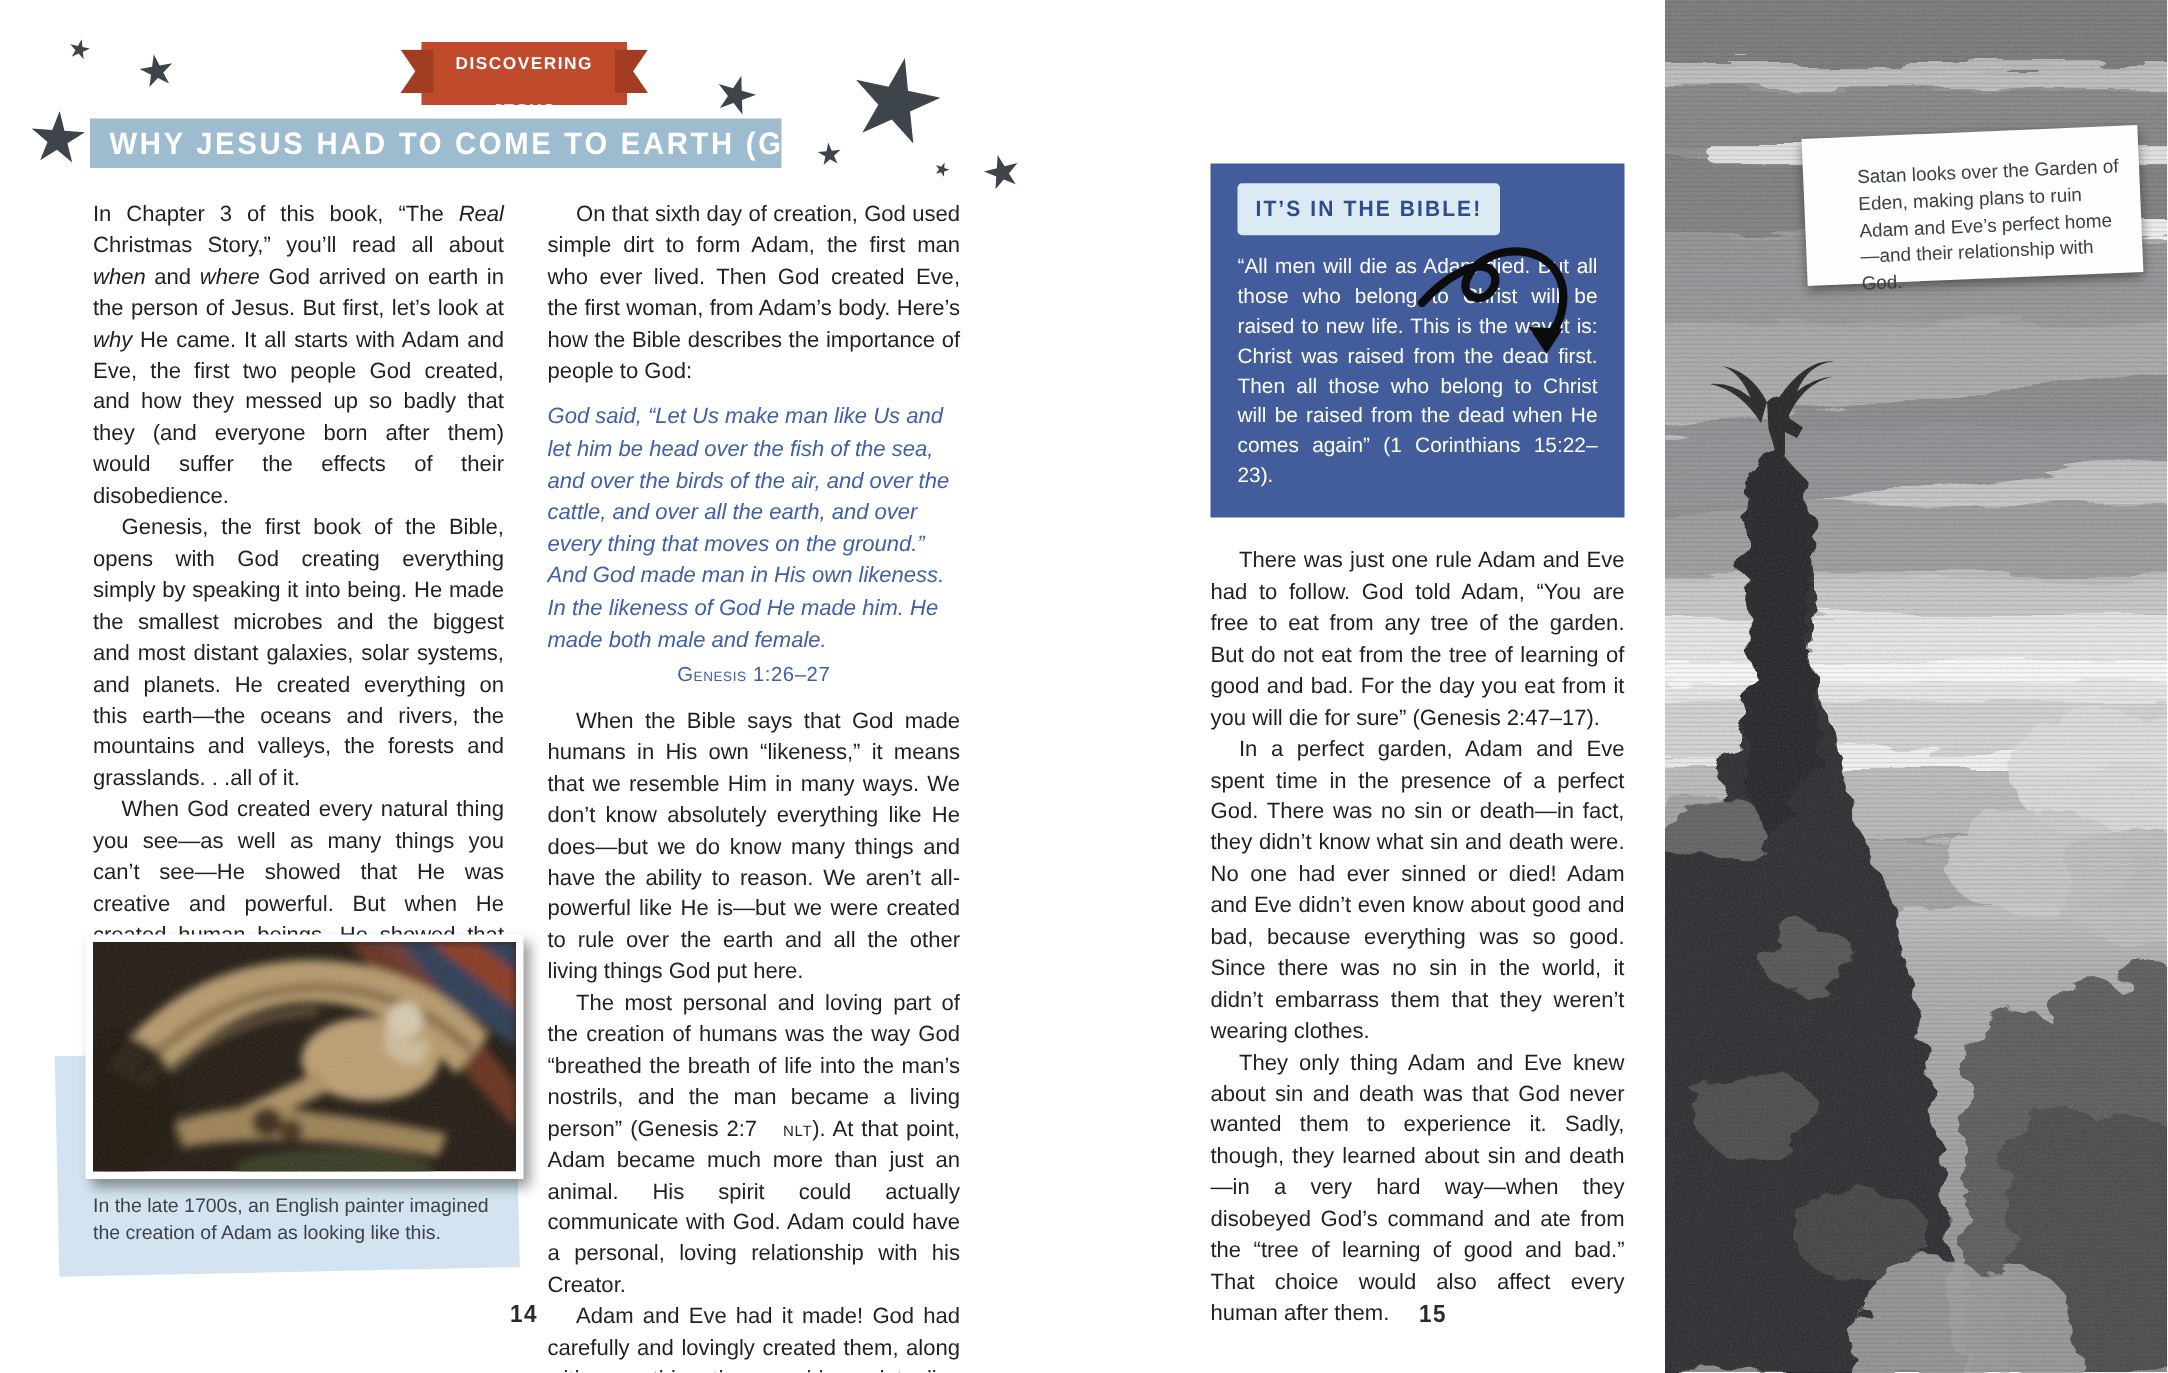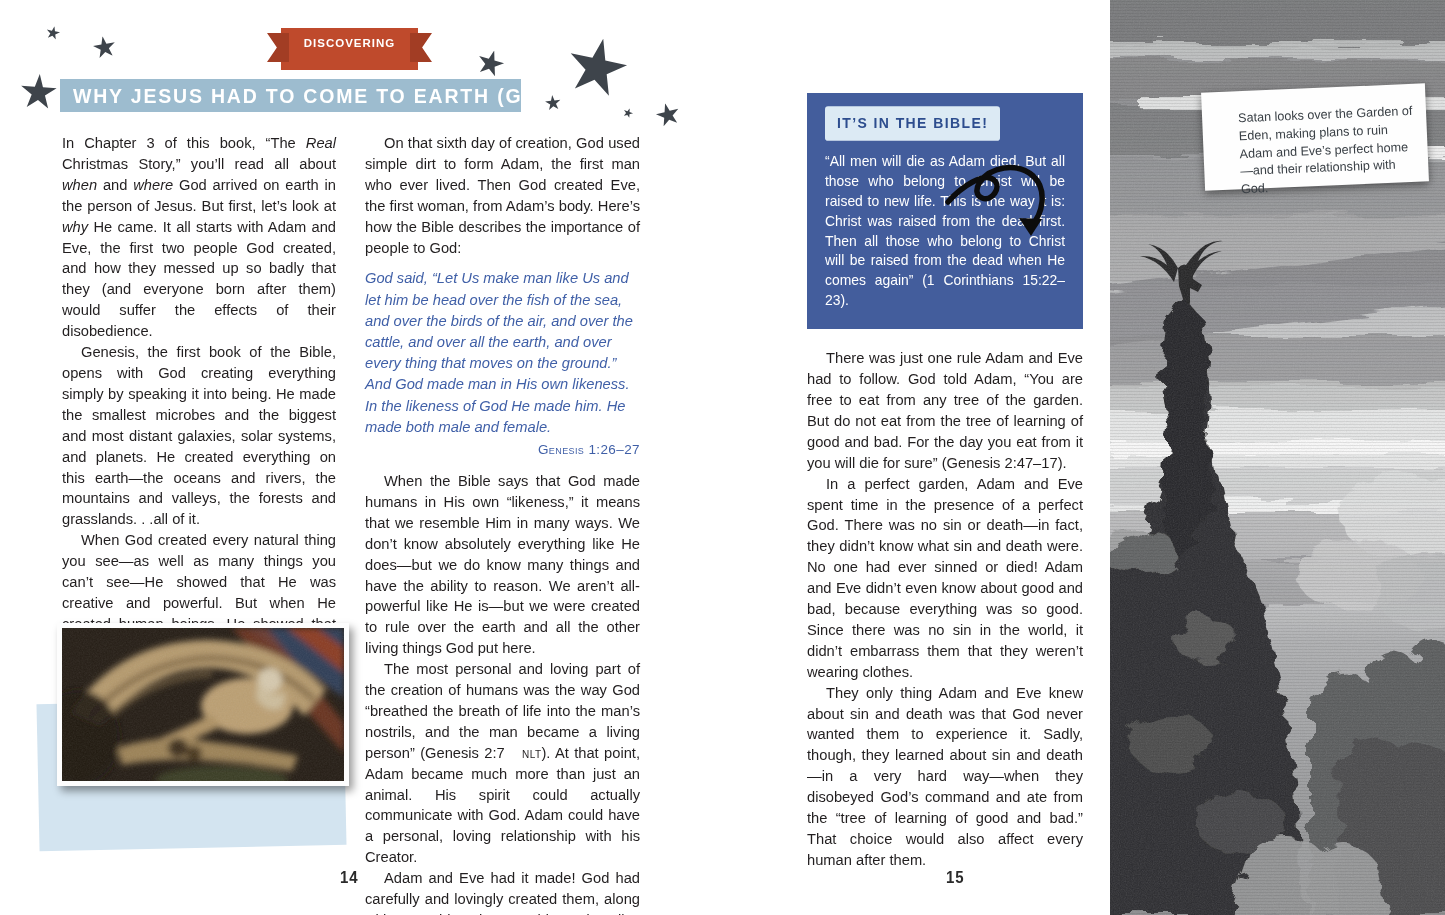--- a/index.html
+++ b/index.html
@@ -18,34 +18,34 @@
           font-size:19.5px;letter-spacing:1.8px;white-space:nowrap;transform:scaleY(1.06);transform-origin:left center;}
   .star{position:absolute;background:#3e444b;z-index:2;
         clip-path:polygon(50% 0%,61% 35%,98% 35%,68% 57%,79% 91%,50% 70%,21% 91%,32% 57%,2% 35%,39% 35%);}
   
   .col{position:absolute;text-align:justify;font-size:14.7px;line-height:20.9px;}
   .col p{margin:0;}
   .col p.ind{text-indent:19px;}
   .it{font-style:italic;}
   .sc{font-variant:small-caps;letter-spacing:0.4px;margin-left:12px;}
   .quote{color:#3f5fa7;font-style:italic;text-align:left;margin:10px 0 2px 0 !important;line-height:21.2px;}
-  .quote-ref{color:#3f5fa7;font-variant:small-caps;font-size:13.5px;text-align:right;
+  .quote-ref{color:#3f5fa7;font-variant:small-caps;font-size:13.5px;text-align:center;
              letter-spacing:0.4px;margin:0 0 10px 0 !important;}
   
   .blue-panel{position:absolute;left:38px;top:701px;width:307px;height:147px;background:#d3e4f0;
               transform:rotate(-1.2deg);z-index:1;}
   .painting{position:absolute;left:57px;top:623px;width:292px;height:163px;background:#fdfdfd;
             padding:5px;box-sizing:border-box;box-shadow:4px 5px 8px rgba(0,0,0,.4);z-index:2;}
   .painting svg{display:block;width:100%;height:100%;}
   .paint-caption{position:absolute;left:62px;top:795px;width:268px;font-size:13px;line-height:18px;
                  color:#3c4249;z-index:2;}
   .pagenum{position:absolute;font-weight:700;font-size:15px;letter-spacing:1px;color:#2a2a2a;
            transform:scaleY(1.1);}
   
-  .bible-box{background:#435d9c;color:#ffffff;margin:16px 0 19px 0;padding:14px 18px 18px 18px;position:relative;}
+  .bible-box{background:#435d9c;color:#ffffff;margin:32px 0 19px 0;padding:14px 18px 18px 18px;position:relative;}
   .bible-badge{display:inline-block;background:#dceaf4;color:#2d4d8e;font-weight:700;font-size:14px;
                letter-spacing:1.4px;padding:6px 12px;border-radius:3px;margin-bottom:12px;
                transform:scaleY(1.05);transform-origin:left center;}
   .bible-box p{color:#fff;font-size:13.9px;line-height:19.9px;text-align:justify;margin:0;}
   .arrow-doodle{position:absolute;left:942px;top:158px;width:118px;height:90px;z-index:4;}
   
   .engraving{position:absolute;left:1110px;top:0;width:335px;height:915px;z-index:1;overflow:hidden;}
   .engraving svg{display:block;}
   .eng-caption{position:absolute;left:1203px;top:88px;width:224px;height:98px;background:#fefefe;
                transform:rotate(-2.4deg);box-shadow:0 3px 8px rgba(0,0,0,.45);z-index:5;box-sizing:border-box;
@@ -104,20 +104,21 @@
         <path d="M150,86 Q118,102 94,112 L100,124 Q132,112 158,99 Z" fill="#ad9164"></path>
         <path d="M55,120 Q100,104 150,114 Q200,120 236,128 L230,143 Q170,132 120,132 Q85,132 60,137 Z" fill="#9c8257"></path>
         <circle cx="116" cy="120" r="10" fill="#3c2d1c"></circle>
         <circle cx="132" cy="126" r="8" fill="#46351f"></circle>
         <ellipse cx="160" cy="152" rx="66" ry="14" fill="#3f4426" opacity="0.8"></ellipse>
         <ellipse cx="16" cy="110" rx="42" ry="48" fill="#1c1410" opacity="0.9"></ellipse>
       </g>
       <rect width="282" height="153" filter="url(#pgrain)" opacity="0.12"></rect>
     </svg>
   </div>
+  <div class="paint-caption">In the late 1700s, an English painter imagined the creation of Adam as looking like this.</div>
 
   <div class="col" style="left:365px;top:133px;width:275px;">
     <p class="ind">On that sixth day of creation, God used simple dirt to form Adam, the first man who ever lived. Then God created Eve, the first woman, from Adam’s body. Here’s how the Bible describes the importance of people to God:</p>
     <p class="quote">God said, “Let Us make man like Us and let him be head over the fish of the sea, and over the birds of the air, and over the cattle, and over all the earth, and over every thing that moves on the ground.” And God made man in His own likeness. In the likeness of God He made him. He made both male and female.</p>
     <p class="quote-ref">Genesis 1:26–27</p>
     <p class="ind">When the Bible says that God made humans in His own “likeness,” it means that we resemble Him in many ways. We don’t know absolutely everything like He does—but we do know many things and have the ability to reason. We aren’t all-powerful like He is—but we were created to rule over the earth and all the other living things God put here.</p>
     <p class="ind"><span>The most personal and loving part of the creation of humans was the way God “breathed the breath of life into the man’s nostrils, and the man became a living person” (Genesis 2:7 </span><span class="sc">nlt</span><span>). At that point, Adam became much more than just an animal. His spirit could actually communicate with God. Adam could have a personal, loving relationship with his Creator.</span></p>
     <p class="ind">Adam and Eve had it made! God had carefully and lovingly created them, along with everything they would need to live happy and healthy lives. They had the run of a beautiful garden—a</p>
   </div>
 

